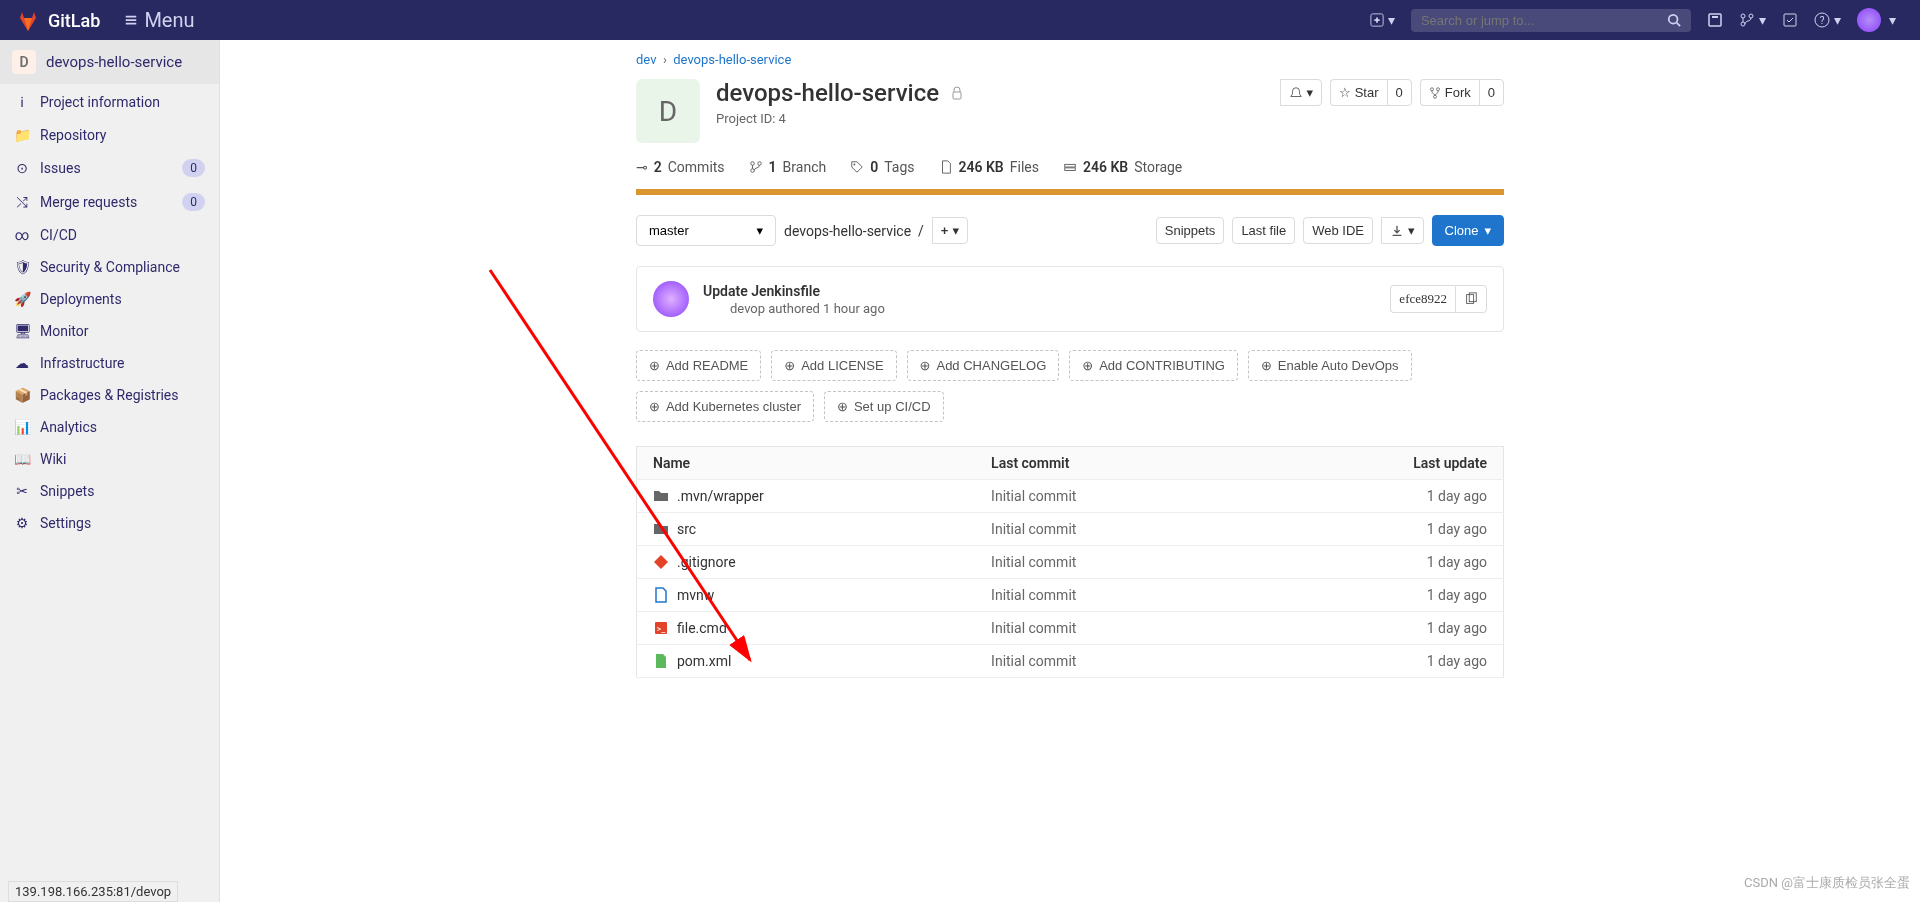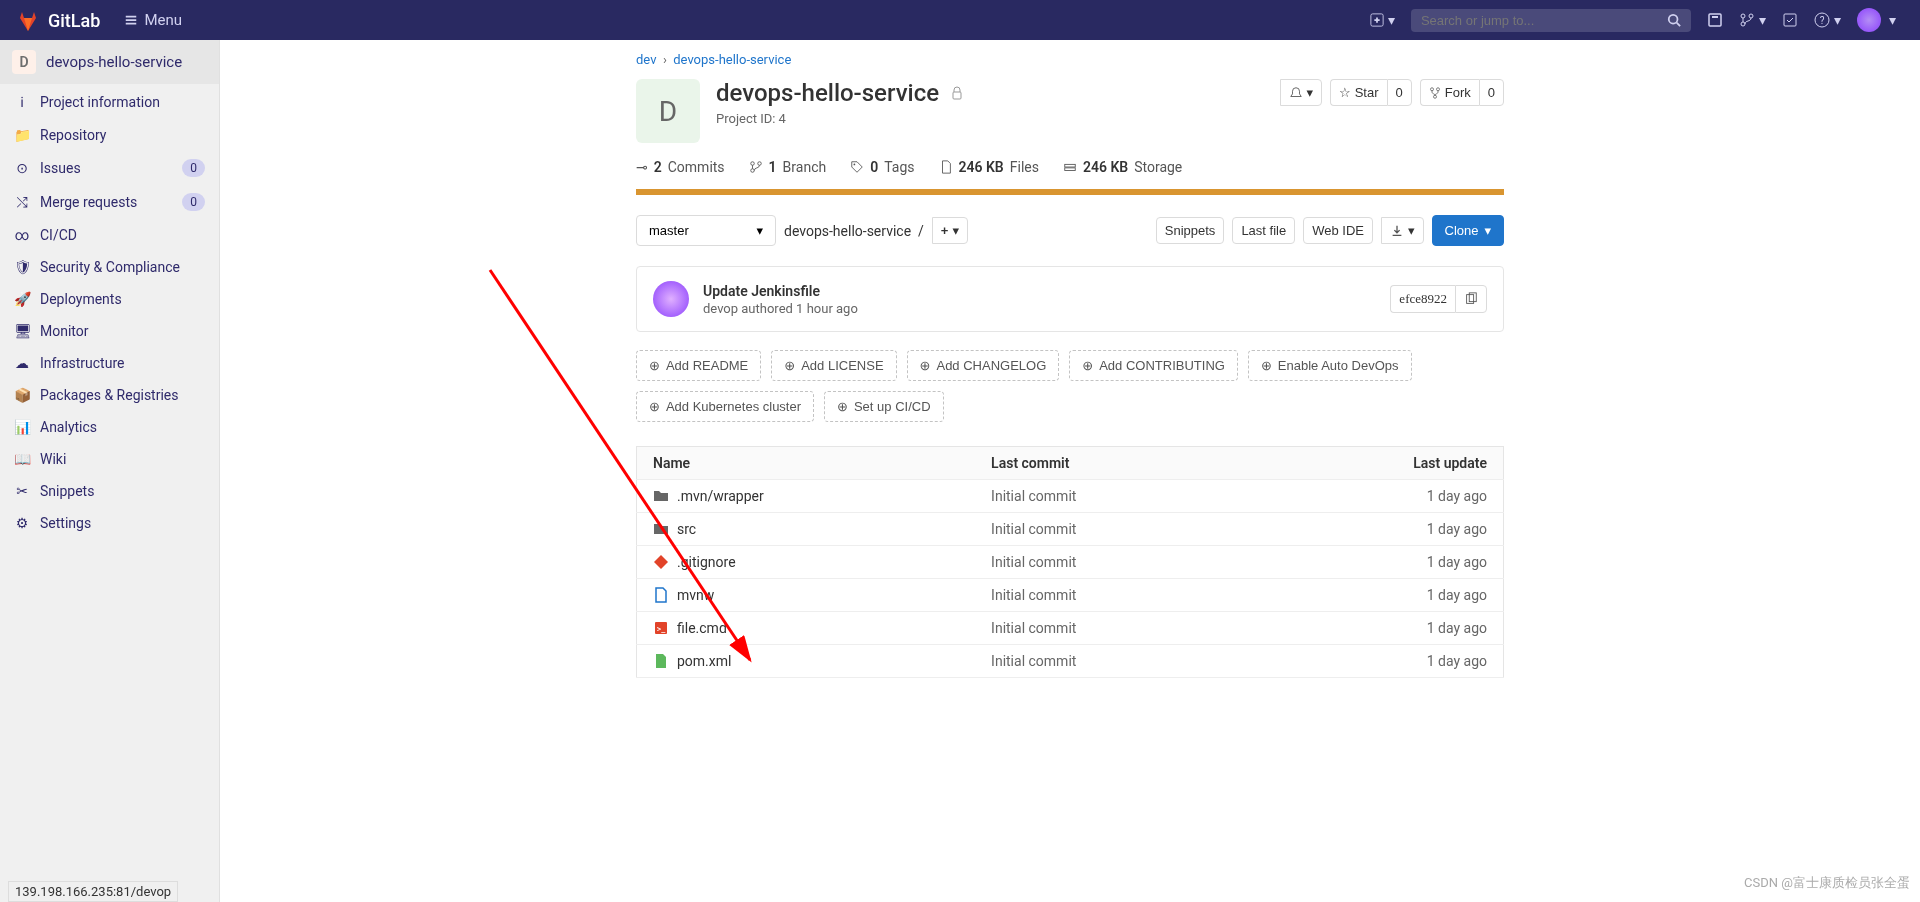--- a/index.html
+++ b/index.html
@@ -1,20 +1,20 @@
 <!DOCTYPE html>
 <html><head>
 <meta charset="utf-8">
 <style>
 * { box-sizing: border-box; margin: 0; padding: 0; }
 body { font-family: -apple-system, BlinkMacSystemFont, "Segoe UI", Roboto, sans-serif; font-size: 14px; color: #333; background: #fff; }
 .topbar { background: #292961; height: 40px; display: flex; align-items: center; padding: 0 16px; color: #fff; }
 .topbar .logo { display: flex; align-items: center; gap: 8px; font-size: 18px; font-weight: 500; }
 .topbar .logo-icon { width: 24px; height: 24px; }
-.topbar .menu-btn { display: flex; align-items: center; gap: 6px; margin-left: 24px; cursor: pointer; font-size: 15px; color: #d1d1f0; }
+.topbar .menu-btn { display: flex; align-items: center; gap: 6px; margin-left: 24px; cursor: pointer; font-size: 20px; color: #d1d1f0; }
 .topbar .spacer { flex: 1; }
 .topbar .icon-btn { display: flex; align-items: center; gap: 4px; padding: 4px 8px; cursor: pointer; color: #d1d1f0; }
 .topbar .search-box { background: #4a4a7a; border-radius: 4px; display: flex; align-items: center; padding: 4px 10px; width: 280px; margin: 0 8px; }
 .topbar .search-box input { background: transparent; border: none; outline: none; color: #d1d1f0; flex: 1; font-size: 13px; }
 .topbar .avatar { width: 24px; height: 24px; border-radius: 50%; background: radial-gradient(circle,#b48ef5,#8a3ffc); margin-left: 8px; }
 .layout { display: flex; height: calc(100vh - 40px); }
 .sidebar { width: 220px; background: #f0f0f0; border-right: 1px solid #e0e0e0; overflow-y: auto; }
 .sidebar .proj-head { display: flex; align-items: center; gap: 10px; padding: 10px 12px; background: #e6e6e6; }
 .sidebar .proj-avatar { width: 24px; height: 24px; background: #fef0e9; border-radius: 4px; display: flex; align-items: center; justify-content: center; color: #6e6e6e; font-weight: 600; }
 .sidebar .proj-name { font-size: 15px; color: #2f2a6b; }
@@ -45,21 +45,21 @@
 .controls-row { display: flex; gap: 8px; align-items: center; margin-bottom: 20px; }
 .controls-row .left { display: flex; gap: 8px; align-items: center; flex: 1; }
 .controls-row .right { display: flex; gap: 8px; align-items: center; }
 .select-btn { border: 1px solid #dbdbdb; background: #fff; border-radius: 4px; padding: 7px 12px; font-size: 13px; cursor: pointer; display: flex; align-items: center; gap: 20px; min-width: 140px; justify-content: space-between; }
 .path-crumb { font-size: 14px; color: #333; }
 .btn-primary { background: #1f75cb; color: #fff; border: 1px solid #1f75cb; border-radius: 4px; padding: 7px 12px; font-size: 13px; cursor: pointer; display: flex; align-items: center; gap: 6px; }
 .commit-box { border: 1px solid #e5e5e5; border-radius: 4px; padding: 14px 16px; display: flex; align-items: center; gap: 14px; margin-bottom: 18px; }
 .commit-box .cavatar { width: 36px; height: 36px; border-radius: 50%; background: radial-gradient(circle,#e0b0ff,#8a3ffc); }
 .commit-box .cinfo { flex: 1; }
 .commit-box .cmsg { font-weight: 600; font-size: 14px; color: #333; }
-.commit-box .cmeta { font-size: 13px; color: #666; margin-top: 2px; }
+.commit-box .cmeta { font-size: 13px; color: #666; margin-top: 2px; margin-left: 27px; }
 .commit-box .sha { font-family: Liberation Serif, serif; margin-left: 48px; }
 .dashed-btn { border: 1px dashed #c3c3c3; background: #fff; border-radius: 4px; padding: 7px 12px; font-size: 13px; color: #555; cursor: pointer; display: flex; align-items: center; gap: 6px; }
 .dashed-row { display: flex; flex-wrap: wrap; gap: 10px; margin-bottom: 24px; }
 .file-table { width: 100%; border: 1px solid #e5e5e5; border-radius: 4px; border-collapse: collapse; }
 .file-table th, .file-table td { text-align: left; padding: 8px 16px; font-size: 14px; border-bottom: 1px solid #eee; }
 .file-table thead th { background: #fafafa; font-weight: 600; color: #333; }
 .file-table th:last-child, .file-table td:last-child { text-align: right; }
 .file-table td { color: #666; }
 .file-table td .fname { display: flex; align-items: center; gap: 8px; color: #333; }
 .file-table td .fname .ficon { width: 16px; }

